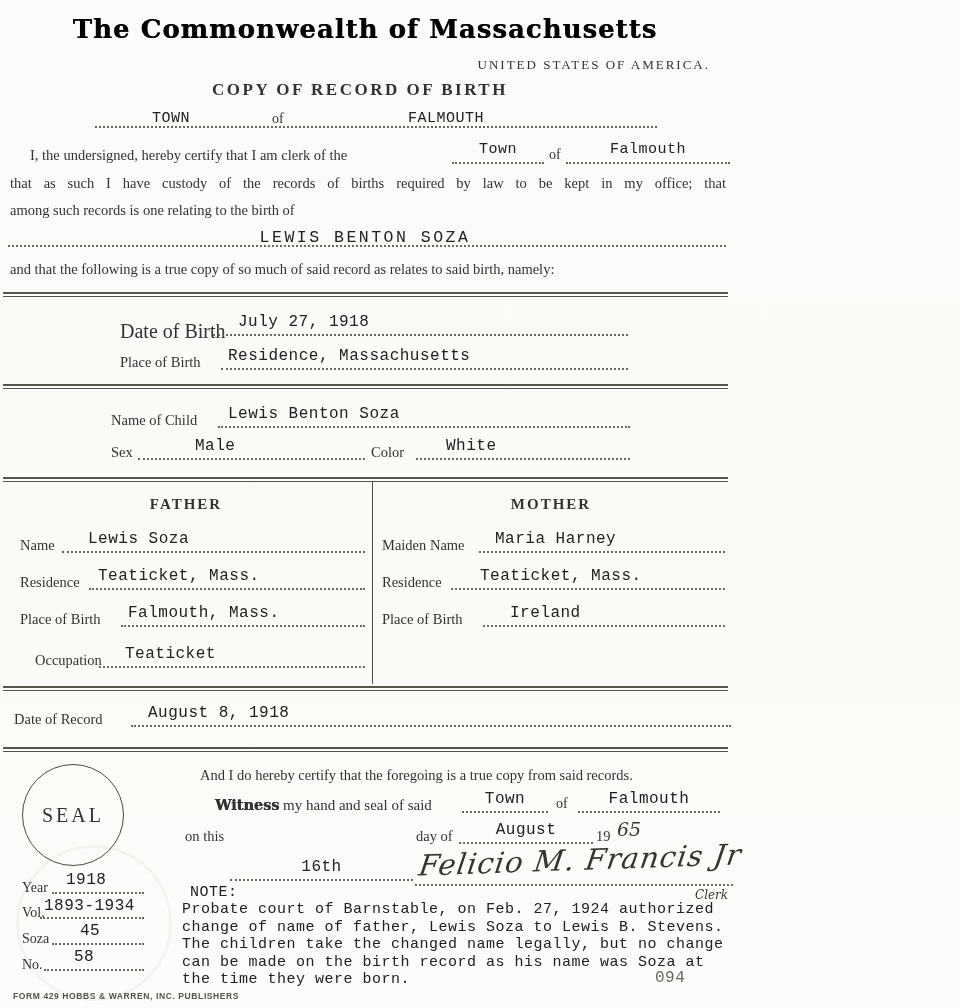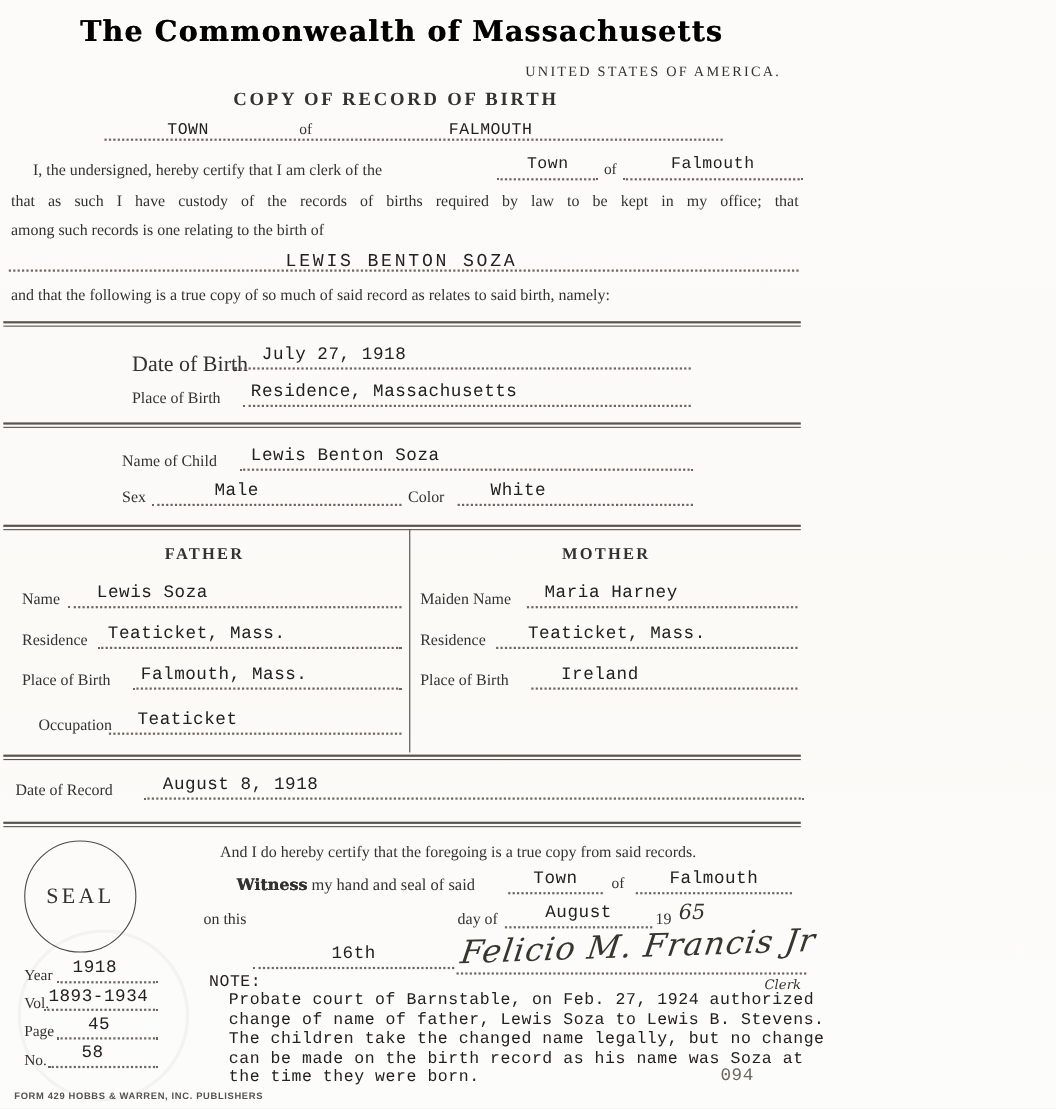--- a/index.html
+++ b/index.html
@@ -128,30 +128,30 @@
   <div class="abs scriptt" style="left:695px;top:888px;font-size:12px;">Clerk</div>
 
   <div class="abs serif" style="left:22px;top:880px;font-size:14px;">Year</div>
   <div class="abs typed" style="left:66px;top:871px;font-size:16px;">1918</div>
   <div class="abs dotline" style="left:52px;top:876px;width:92px;height:18px;"></div>
 
   <div class="abs serif" style="left:22px;top:905px;font-size:14px;">Vol.</div>
   <div class="abs typed" style="left:44px;top:897px;font-size:16px;">1893-1934</div>
   <div class="abs dotline" style="left:40px;top:901px;width:104px;height:18px;"></div>
 
-  <div class="abs serif" style="left:22px;top:931px;font-size:14px;">Page</div>
+  <div class="abs serif" style="left:22px;top:931px;font-size:14px;">Soza</div>
   <div class="abs typed" style="left:80px;top:922px;font-size:16px;">45</div>
   <div class="abs dotline" style="left:52px;top:927px;width:92px;height:18px;"></div>
 
   <div class="abs serif" style="left:22px;top:957px;font-size:14px;">No.</div>
   <div class="abs typed" style="left:74px;top:948px;font-size:16px;">58</div>
   <div class="abs dotline" style="left:44px;top:953px;width:100px;height:18px;"></div>
 
   <div class="abs typed" style="left:190px;top:884px;font-size:15px;">NOTE:</div>
-  <div class="abs typed note-lines" style="left:208px;top:901px;width:580px;font-size:15px;line-height:17.6px;">
+  <div class="abs typed note-lines" style="left:182px;top:901px;width:580px;font-size:15px;line-height:17.6px;">
     <span>Probate  court of Barnstable, on Feb. 27, 1924 authorized</span>
     <span>change of name of father, Lewis Soza to Lewis B. Stevens.</span>
     <span>The children take the changed name legally, but no change</span>
     <span>can be made on the birth record as his name was Soza at</span>
     <span>the time they were born.</span>
   </div>
   <div class="abs typed" style="left:655px;top:969px;font-size:16px;color:#6b6761;">094</div>
 
   <div class="abs" style="left:13px;top:991px;font-family:'Liberation Sans','DejaVu Sans',sans-serif;font-size:8.5px;font-weight:bold;letter-spacing:0.6px;color:#55524e;">FORM 429   HOBBS &amp; WARREN, INC.   PUBLISHERS</div>
 

